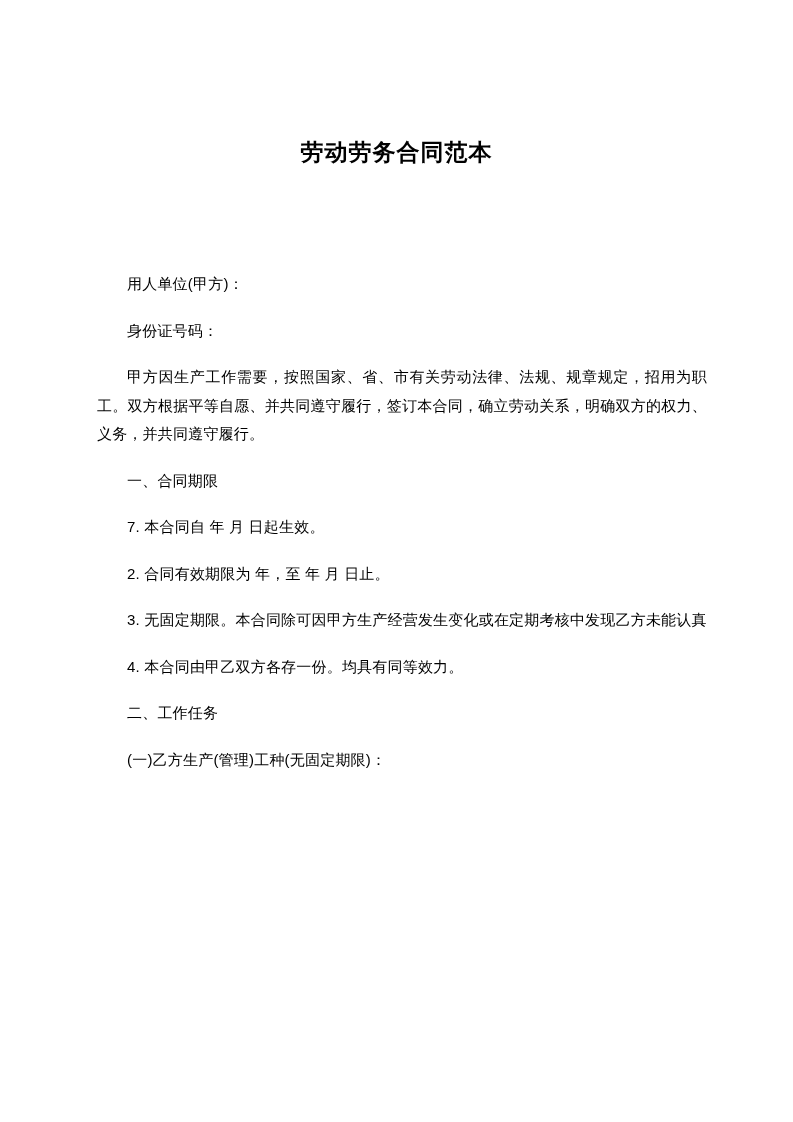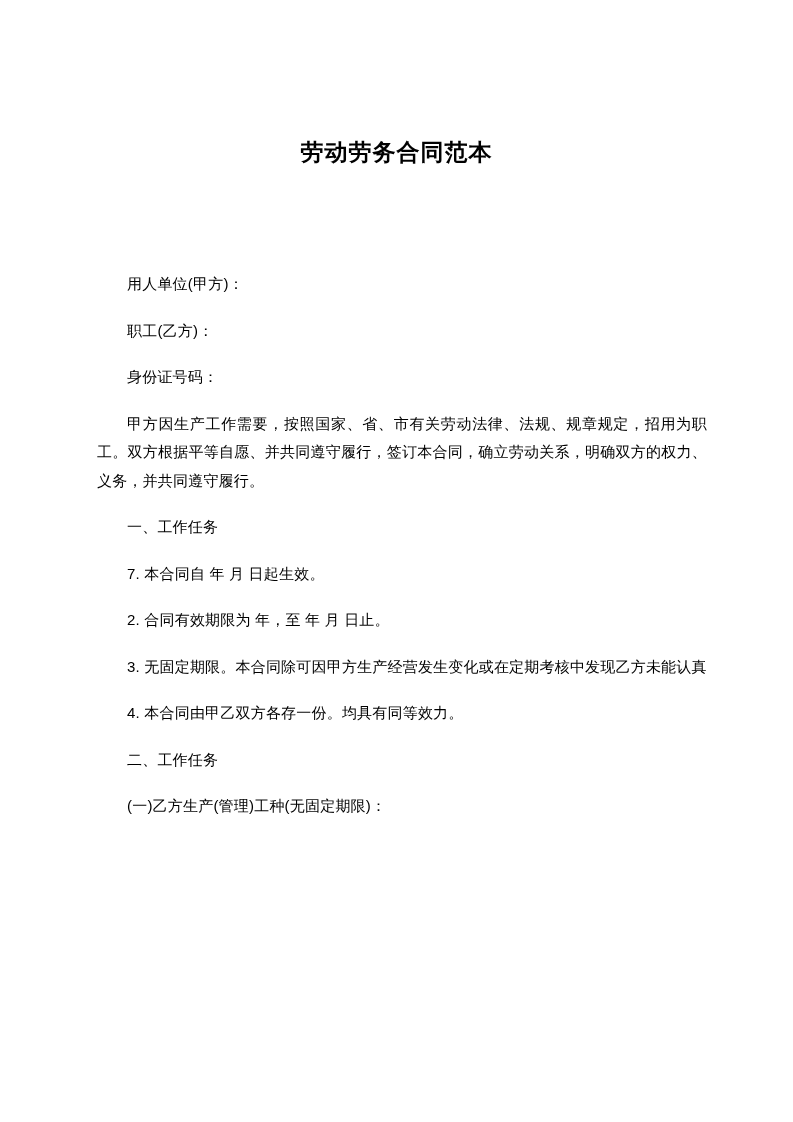--- a/index.html
+++ b/index.html
@@ -65,24 +65,23 @@
 <body>
 
 <div class="page">
 
   <h1 class="doc-title">劳动劳务合同范本</h1>
 
   <div class="doc-body" style="top:0;">
     <div class="spacer-after-title" style="margin-top:186px;"></div>
 
     <p class="para para-block indent-1">用人单位(甲方)：</p>
-    <p class="para para-block indent-1">职工(乙方)：</p>
     <p class="para para-block indent-1">身份证号码：</p>
     <p class="para para-block indent-1">甲方因生产工作需要，按照国家、省、市有关劳动法律、法规、规章规定，招用为职工。双方根据平等自愿、并共同遵守履行，签订本合同，确立劳动关系，明确双方的权力、义务，并共同遵守履行。</p>
-    <p class="para para-block indent-1">一、工作任务</p>
+    <p class="para para-block indent-1">一、合同期限</p>
     <p class="para para-block indent-1">7. 本合同自 年 月 日起生效。</p>
     <p class="para para-block indent-1">2. 合同有效期限为 年，至 年 月 日止。</p>
     <p class="para para-block indent-1">3. 无固定期限。本合同除可因甲方生产经营发生变化或在定期考核中发现乙方未能认真</p>
     <p class="para para-block indent-1">4. 本合同由甲乙双方各存一份。均具有同等效力。</p>
     <p class="para para-block indent-1">二、工作任务</p>
     <p class="para para-block indent-1">(一)乙方生产(管理)工种(无固定期限)：</p>
   </div>
 
   <div class="page-number">1</div>
 </div>

